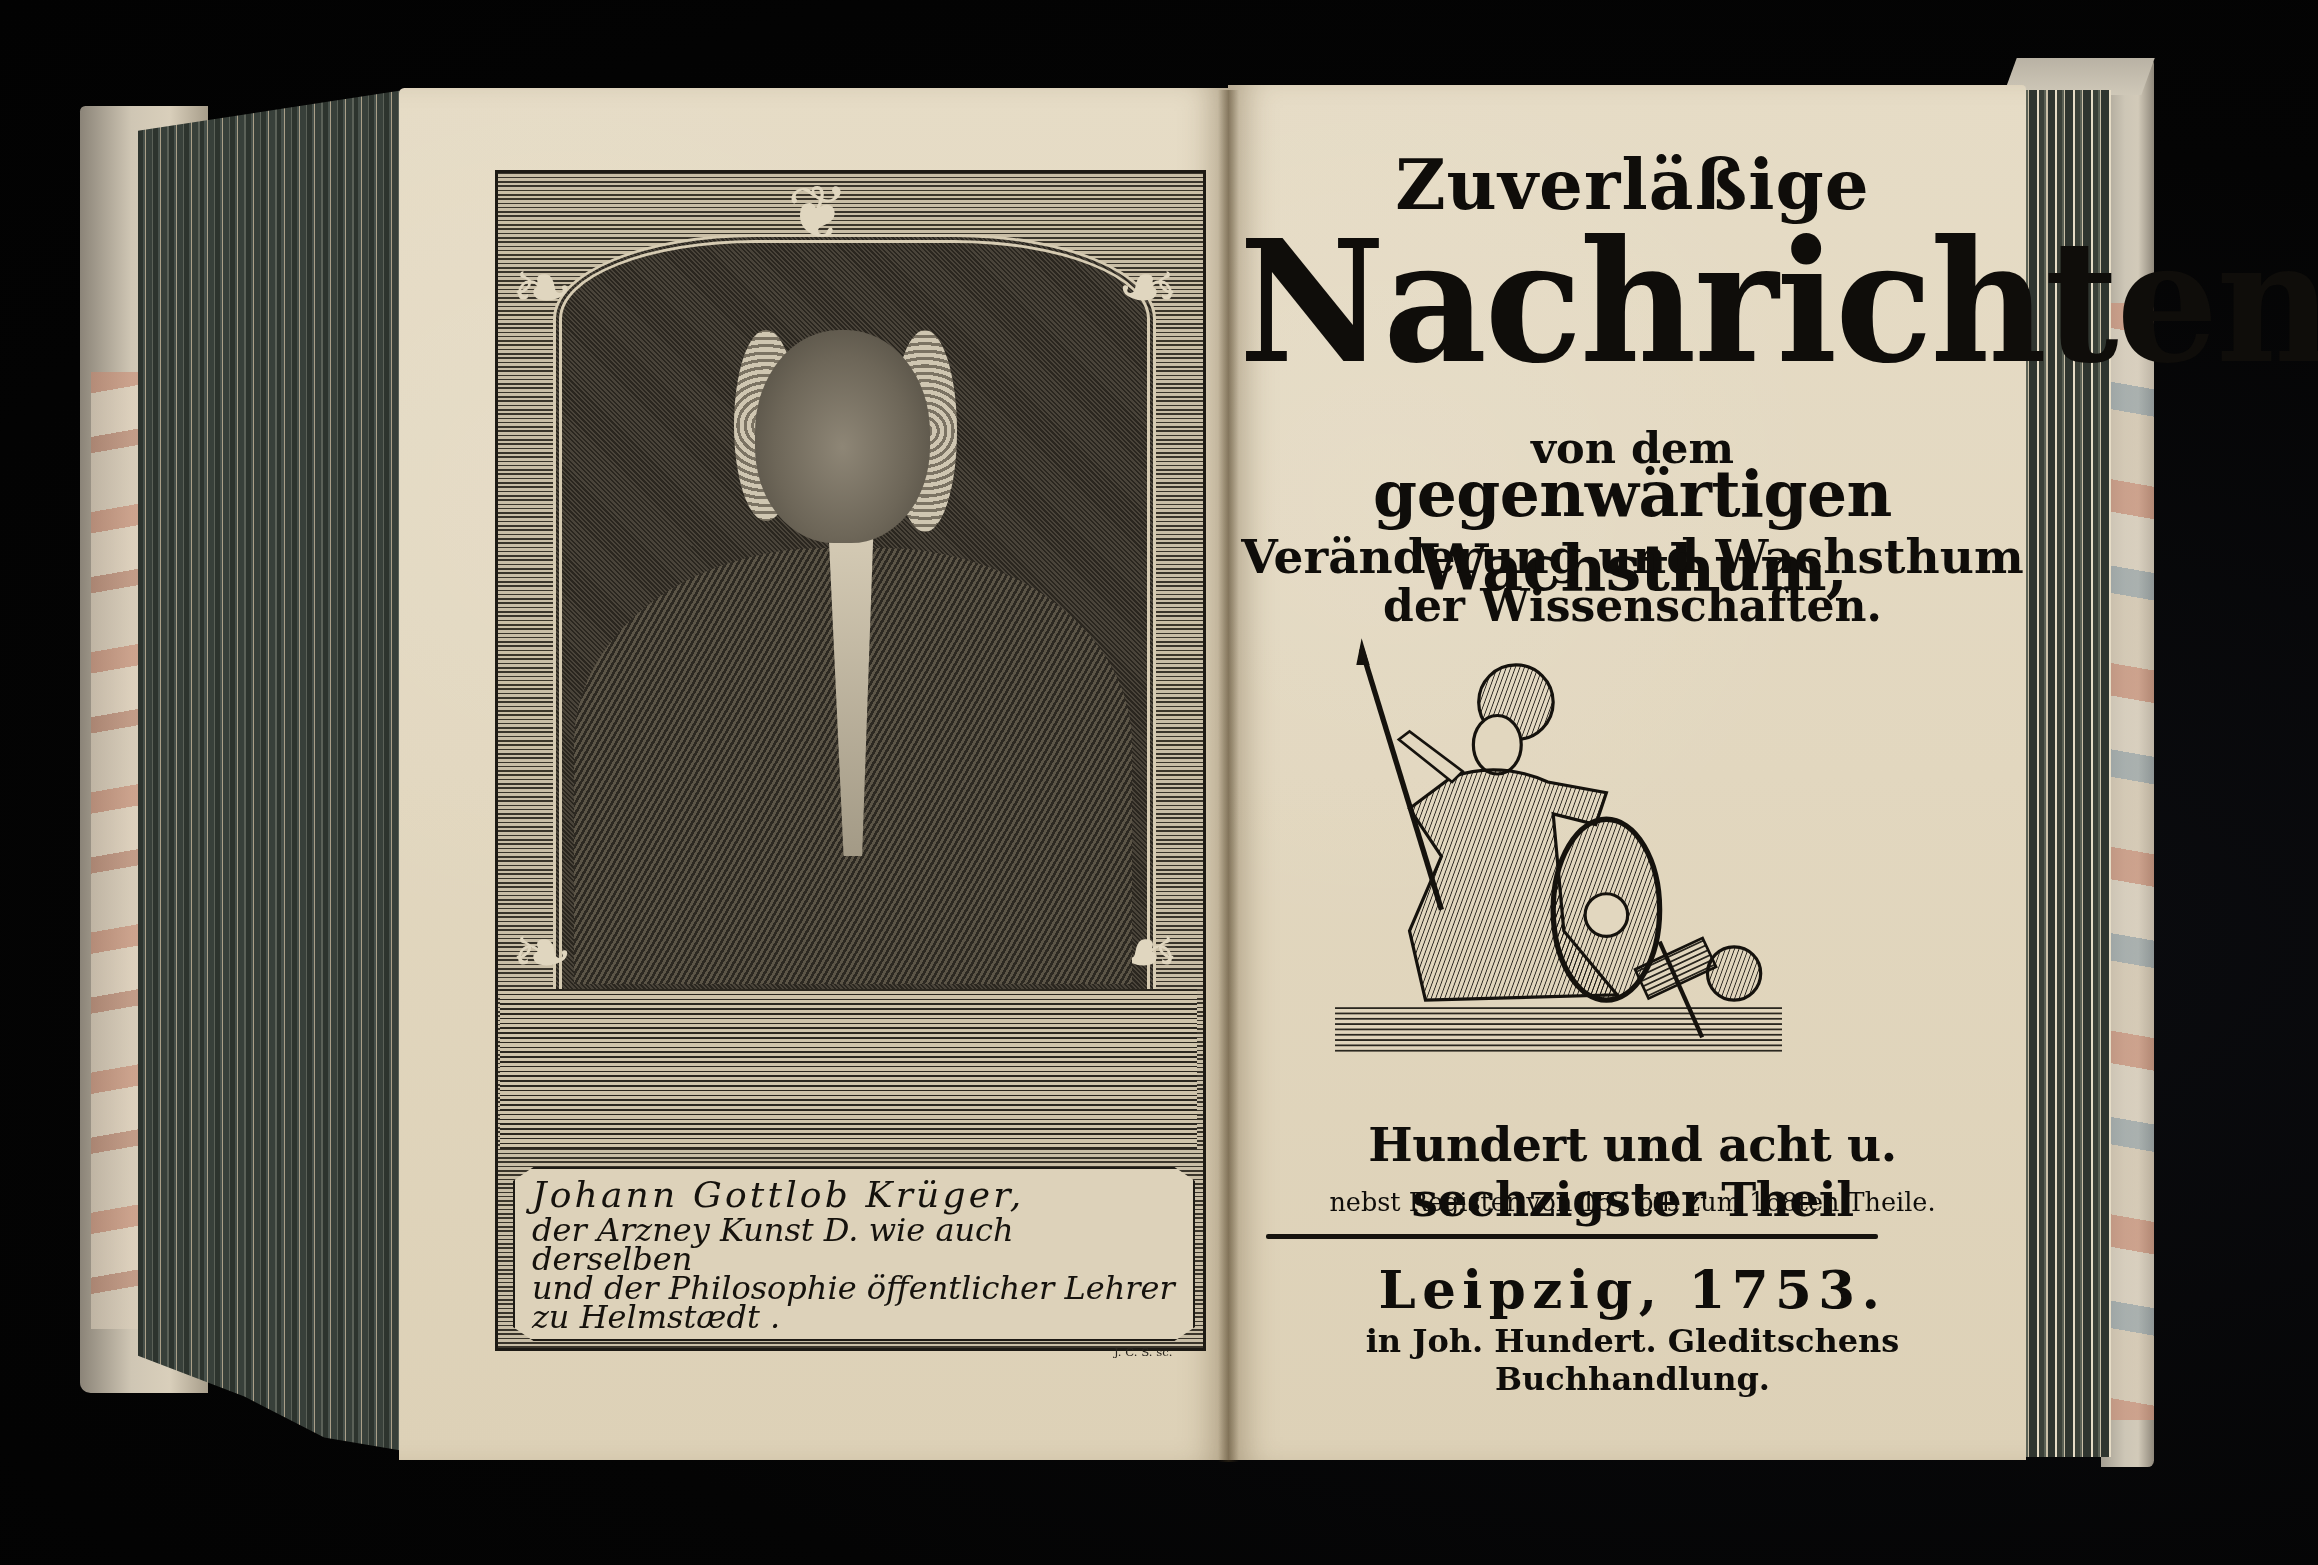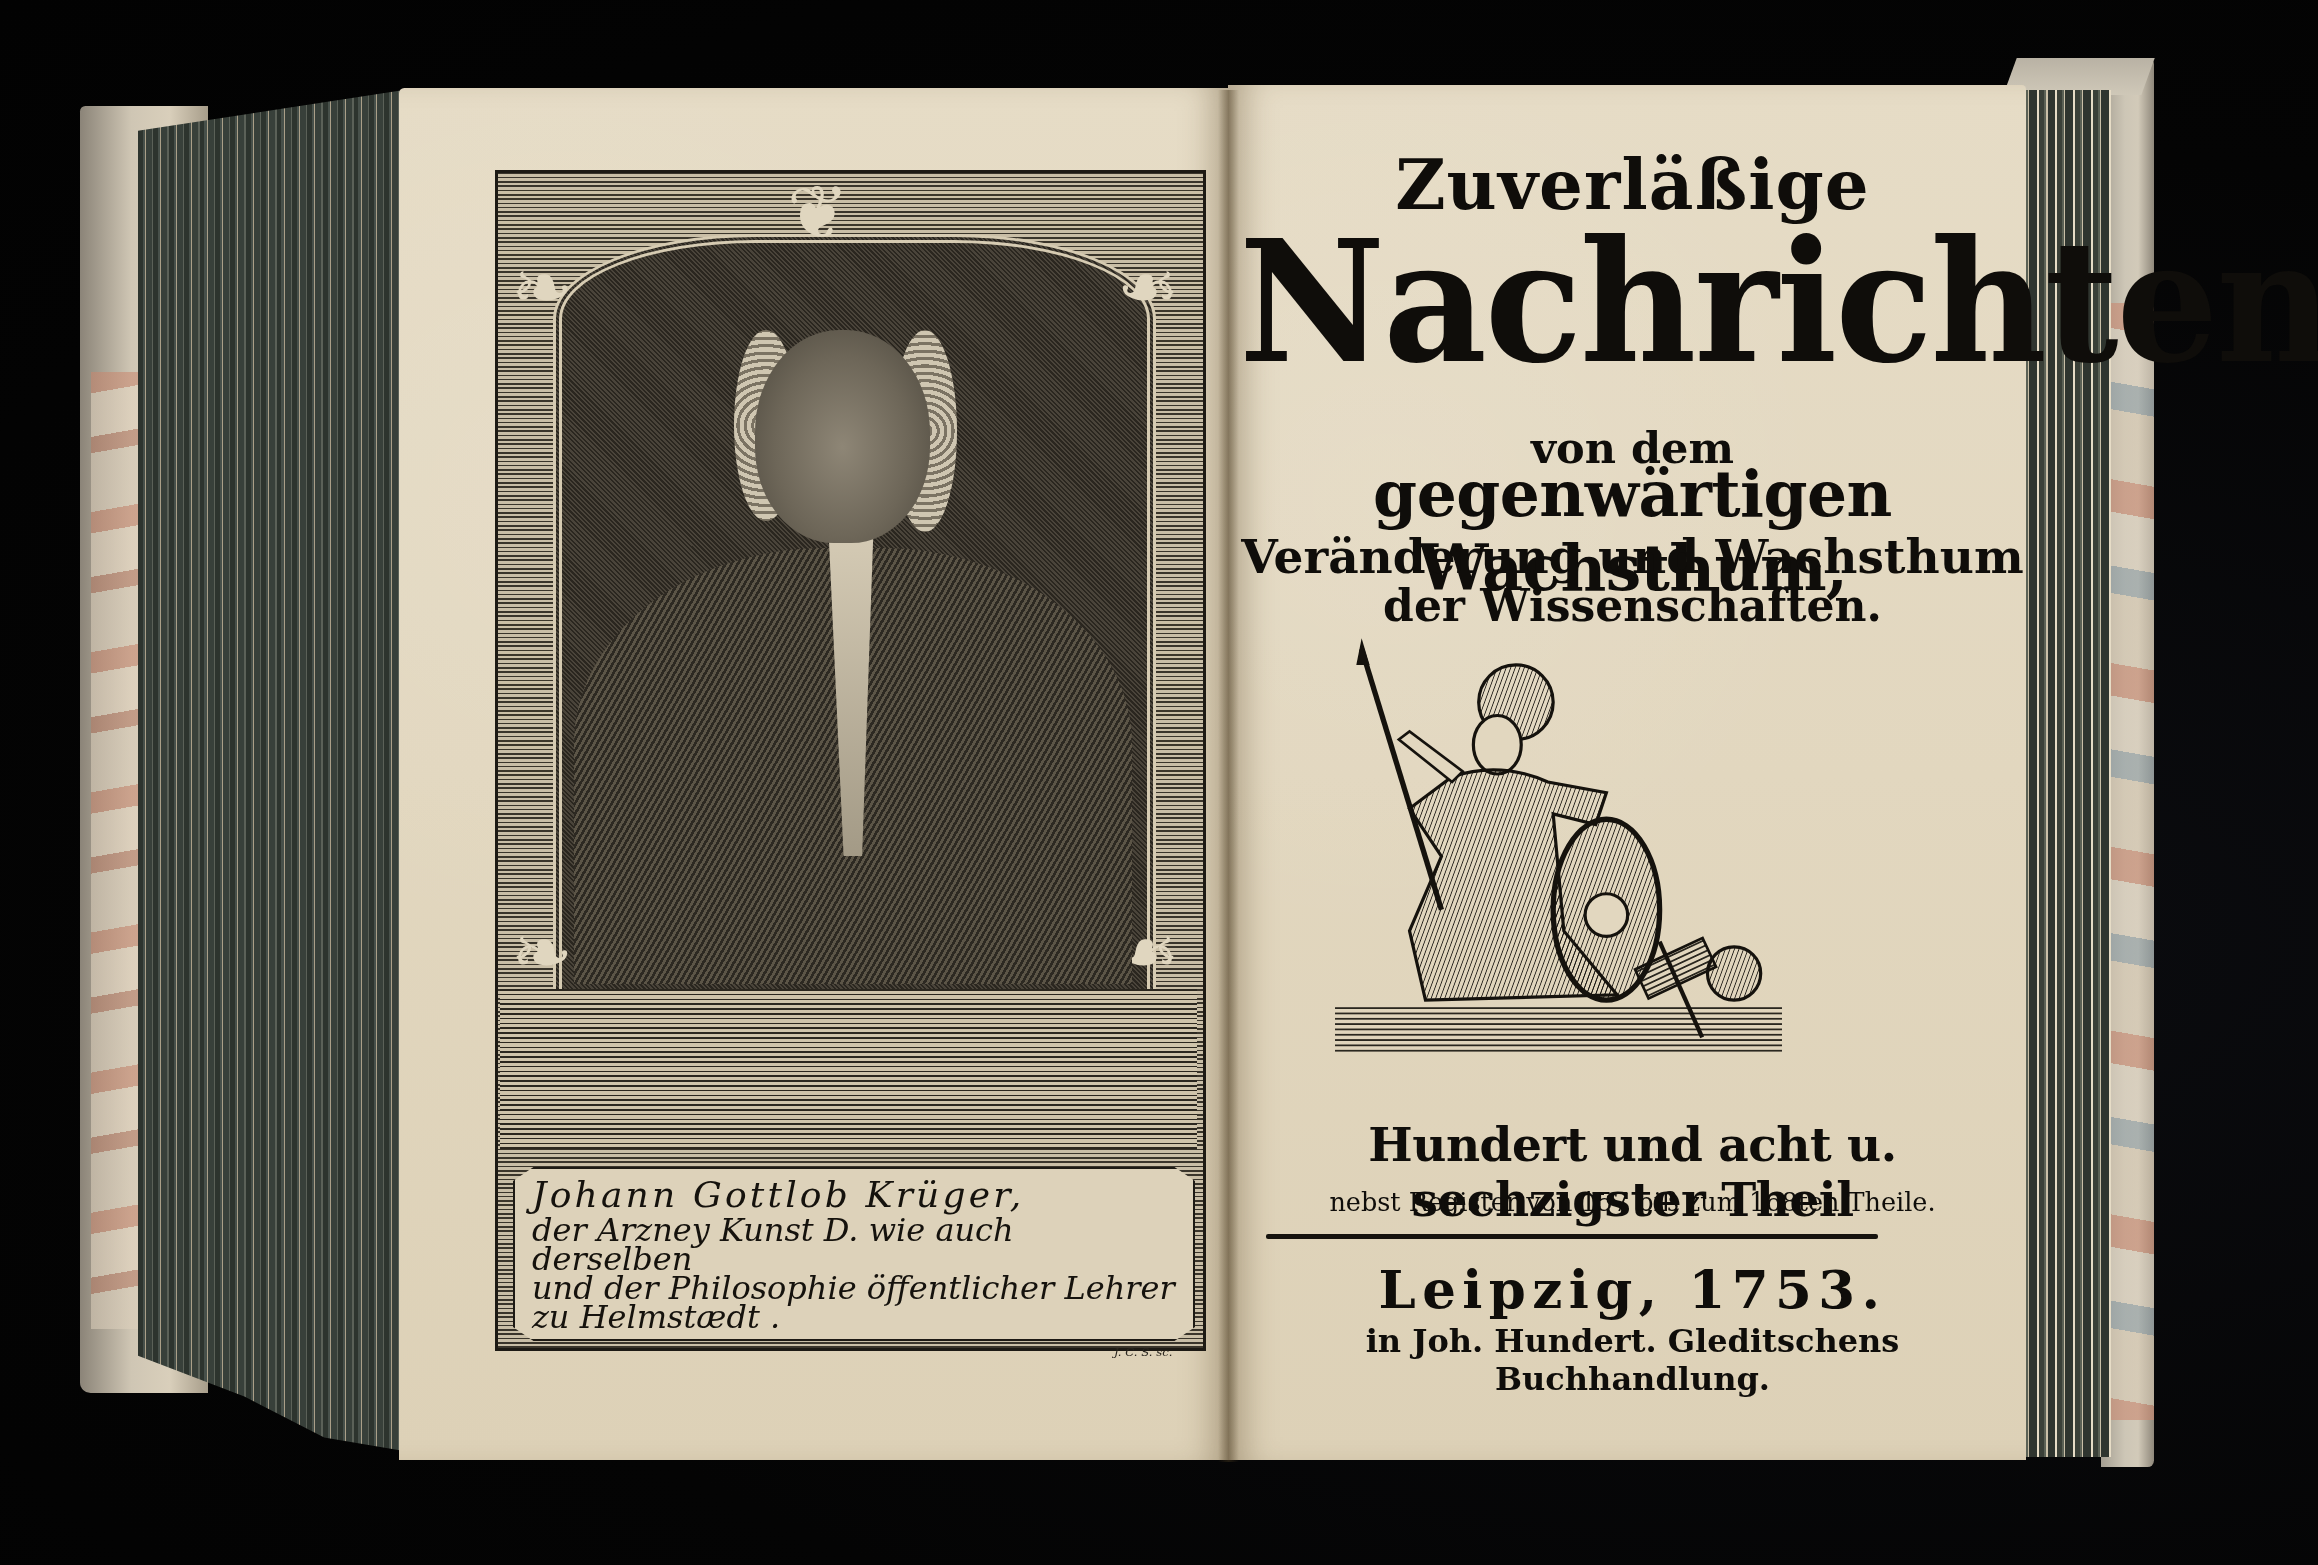--- a/index.html
+++ b/index.html
@@ -55,21 +55,21 @@
       background:linear-gradient(180deg,#d4cab4,#a39a86);clip-path:polygon(20% 0,80% 0,65% 100%,40% 100%);}
   .engr-band{left:500px;top:989px;width:697px;height:160px;
       background:repeating-linear-gradient(0deg,#2b271f 0 1.6px,#cfc4ab 1.6px 4.8px);}
   .cartouche{left:513px;top:1167px;width:678px;height:170px;
       background:#ddd2ba;border:2.1px solid #1d1a14;
       clip-path:polygon(3% 0,97% 0,100% 8%,100% 92%,97% 100%,3% 100%,0 92%,0 8%);}
   .cartouche-text{left:532px;top:1173px;width:643px;text-align:left;color:#15120d;
       font-family:"DejaVu Serif", serif;font-style:italic;}
   .cart-l1{font-size:36px;letter-spacing:3.2px;line-height:43px;}
   .cart-l2{font-size:32px;line-height:29px;}
-  .engraver{left:1114px;top:1345px;font-size:11.7px;font-style:italic;color:#2a261f;}
+  .engraver{left:1114px;top:1345px;font-size:11.7px;color:#2a261f;}
   
   .tp{left:1239px;width:787px;text-align:center;color:#0f0d0a;font-family:"DejaVu Serif", serif;font-weight:bold;}
   .t1{top:144px;font-size:69px;letter-spacing:1.1px;}
   .t2{top:215px;font-size:160px;letter-spacing:-2.1px;line-height:175px;transform:scaleY(1.05);}
   .t3{top:409px;font-size:43px;margin-top:14px;}
   .t4{top:457px;font-size:63px;letter-spacing:-0.5px;}
   .t5{top:529px;font-size:47px;}
   .t6{top:580px;font-size:44px;}
   .t7{top:1117px;font-size:47px;letter-spacing:-0.5px;}
   .t8{top:1187px;font-size:25.5px;font-weight:normal;}

